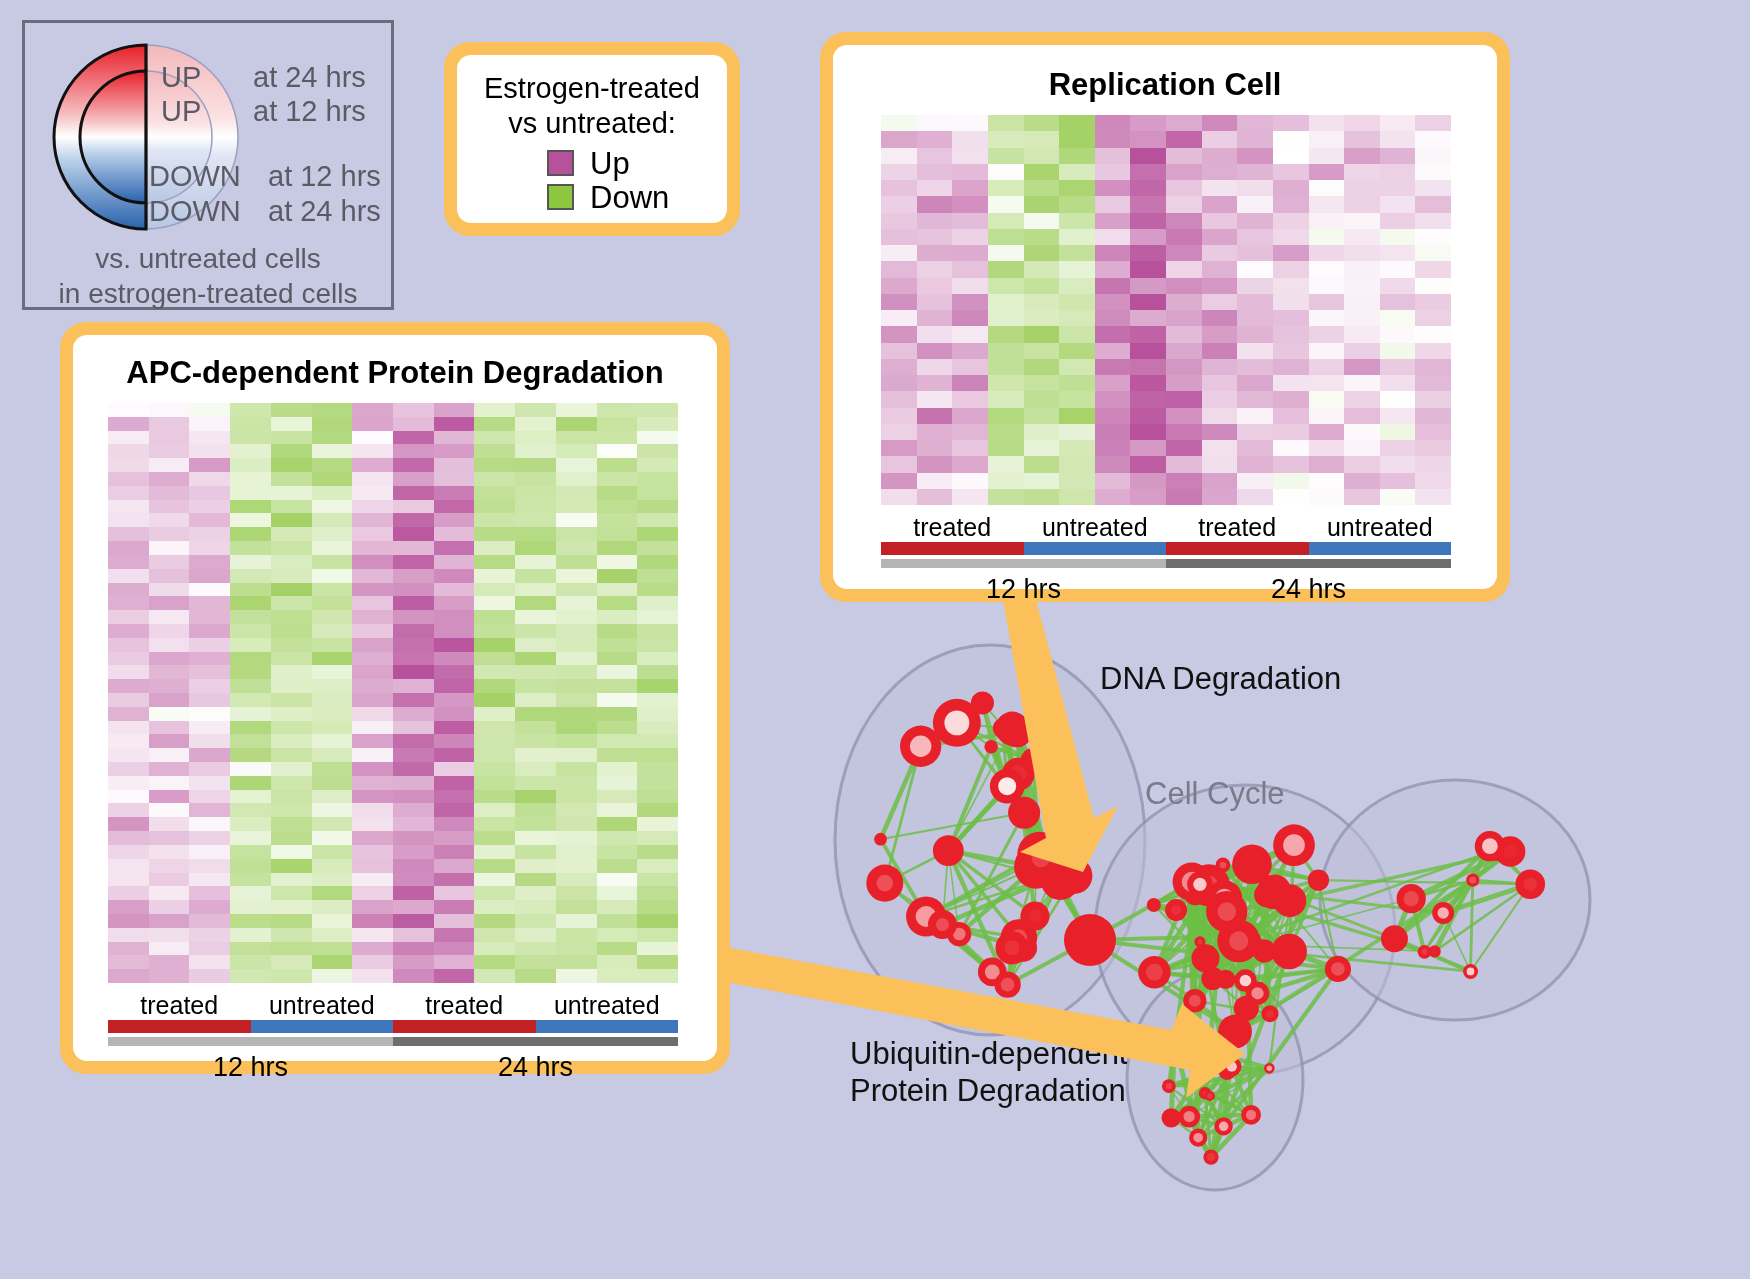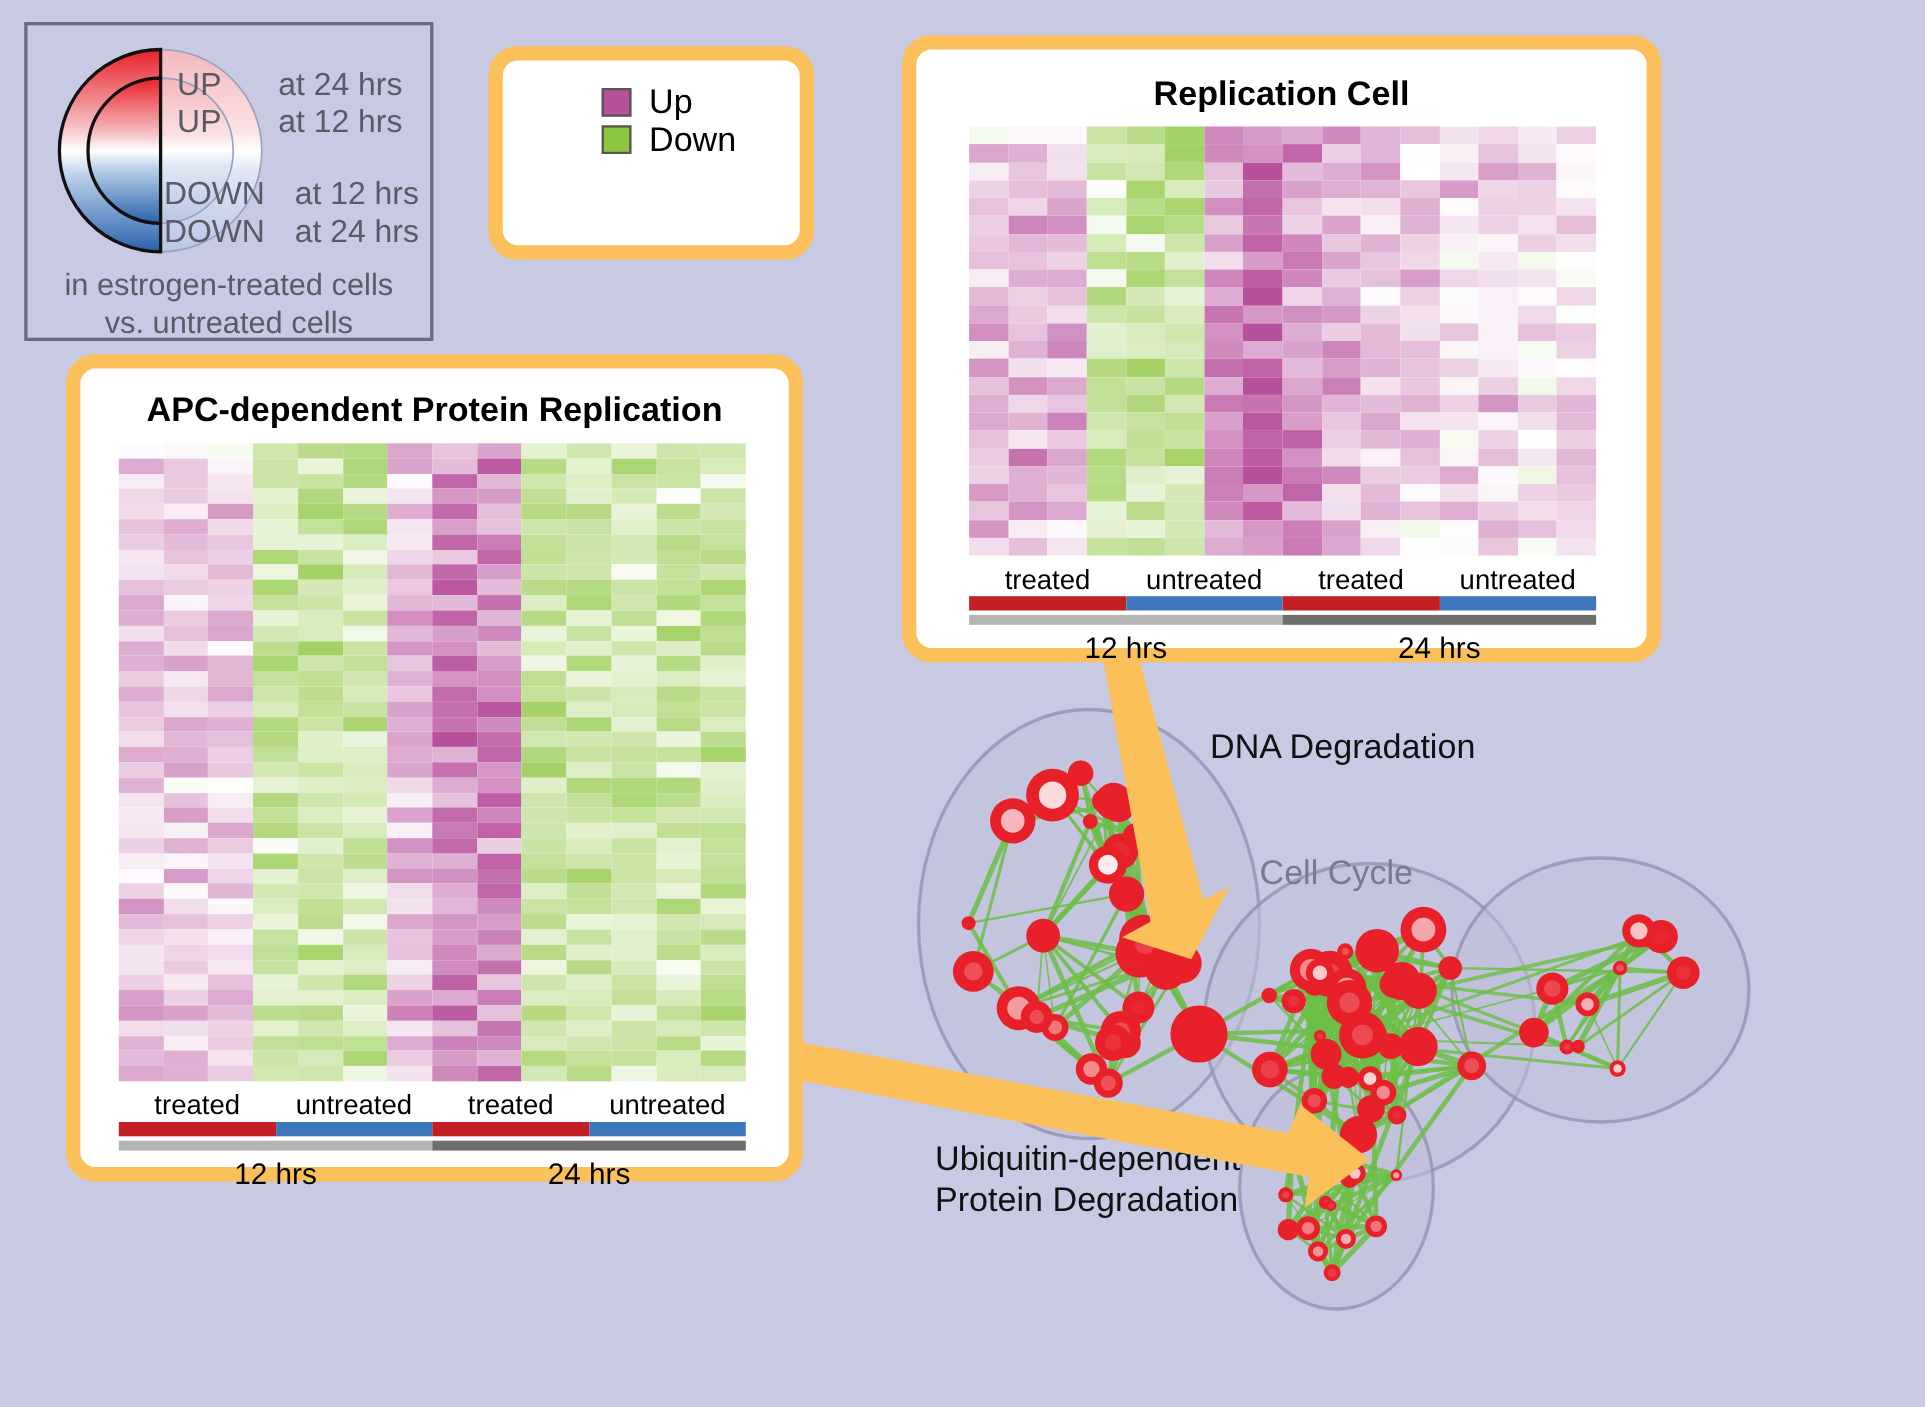--- a/index.html
+++ b/index.html
@@ -140,27 +140,31 @@
     <div class="key-row" style="left:136px;top:72px;">UP</div>
     <div class="key-label" style="left:228px;top:72px;">at 12 hrs</div>
 
     <div class="key-row" style="left:124px;top:137px;">DOWN</div>
     <div class="key-label" style="left:243px;top:137px;">at 12 hrs</div>
 
     <div class="key-row" style="left:124px;top:172px;">DOWN</div>
     <div class="key-label" style="left:243px;top:172px;">at 24 hrs</div>
 
     <div id="key-footer">
+      <div>vs. untreated cells</div>
       <div>in estrogen-treated cells</div>
-      <div>vs. untreated cells</div>
     </div>
   </div>
 
   <div id="legend-panel" class="panel">
     <div class="panel-inner">
+      <div class="legend-title">
+        <div>Estrogen-treated</div>
+        <div>vs untreated:</div>
+      </div>
       <div class="legend-items">
         <div class="legend-item">
           <span class="swatch" id="sw-up" style="background: rgb(184, 81, 156);"></span>
           <span class="lbl">Up</span>
         </div>
         <div class="legend-item">
           <span class="swatch" id="sw-down" style="background: rgb(141, 198, 63);"></span>
           <span class="lbl">Down</span>
         </div>
       </div>
@@ -576,21 +580,21 @@
         <div class="hrs-row" style="width: 570px;">
           <div style="flex: 1 1 0%;">12 hrs</div>
           <div style="flex: 1 1 0%;">24 hrs</div>
         </div>
       </div>
     </div>
   </div>
 
   <div id="apc-panel" class="panel">
     <div class="panel-inner">
-      <div class="hm-title">APC-dependent Protein Replication</div>
+      <div class="hm-title">APC-dependent Protein Degradation</div>
       <div class="heatmap" id="hm-apc" style="width: 570px; height: 580px; grid-template-columns: repeat(14, 1fr); grid-template-rows: repeat(42, 1fr); left: 35px; top: 68px;">
           <div style="background: rgb(253, 251, 253);"></div>
           <div style="background: rgb(252, 247, 250);"></div>
           <div style="background: rgb(246, 250, 240);"></div>
           <div style="background: rgb(206, 231, 173);"></div>
           <div style="background: rgb(186, 220, 138);"></div>
           <div style="background: rgb(182, 218, 131);"></div>
           <div style="background: rgb(219, 166, 204);"></div>
           <div style="background: rgb(231, 195, 221);"></div>
           <div style="background: rgb(217, 163, 203);"></div>

